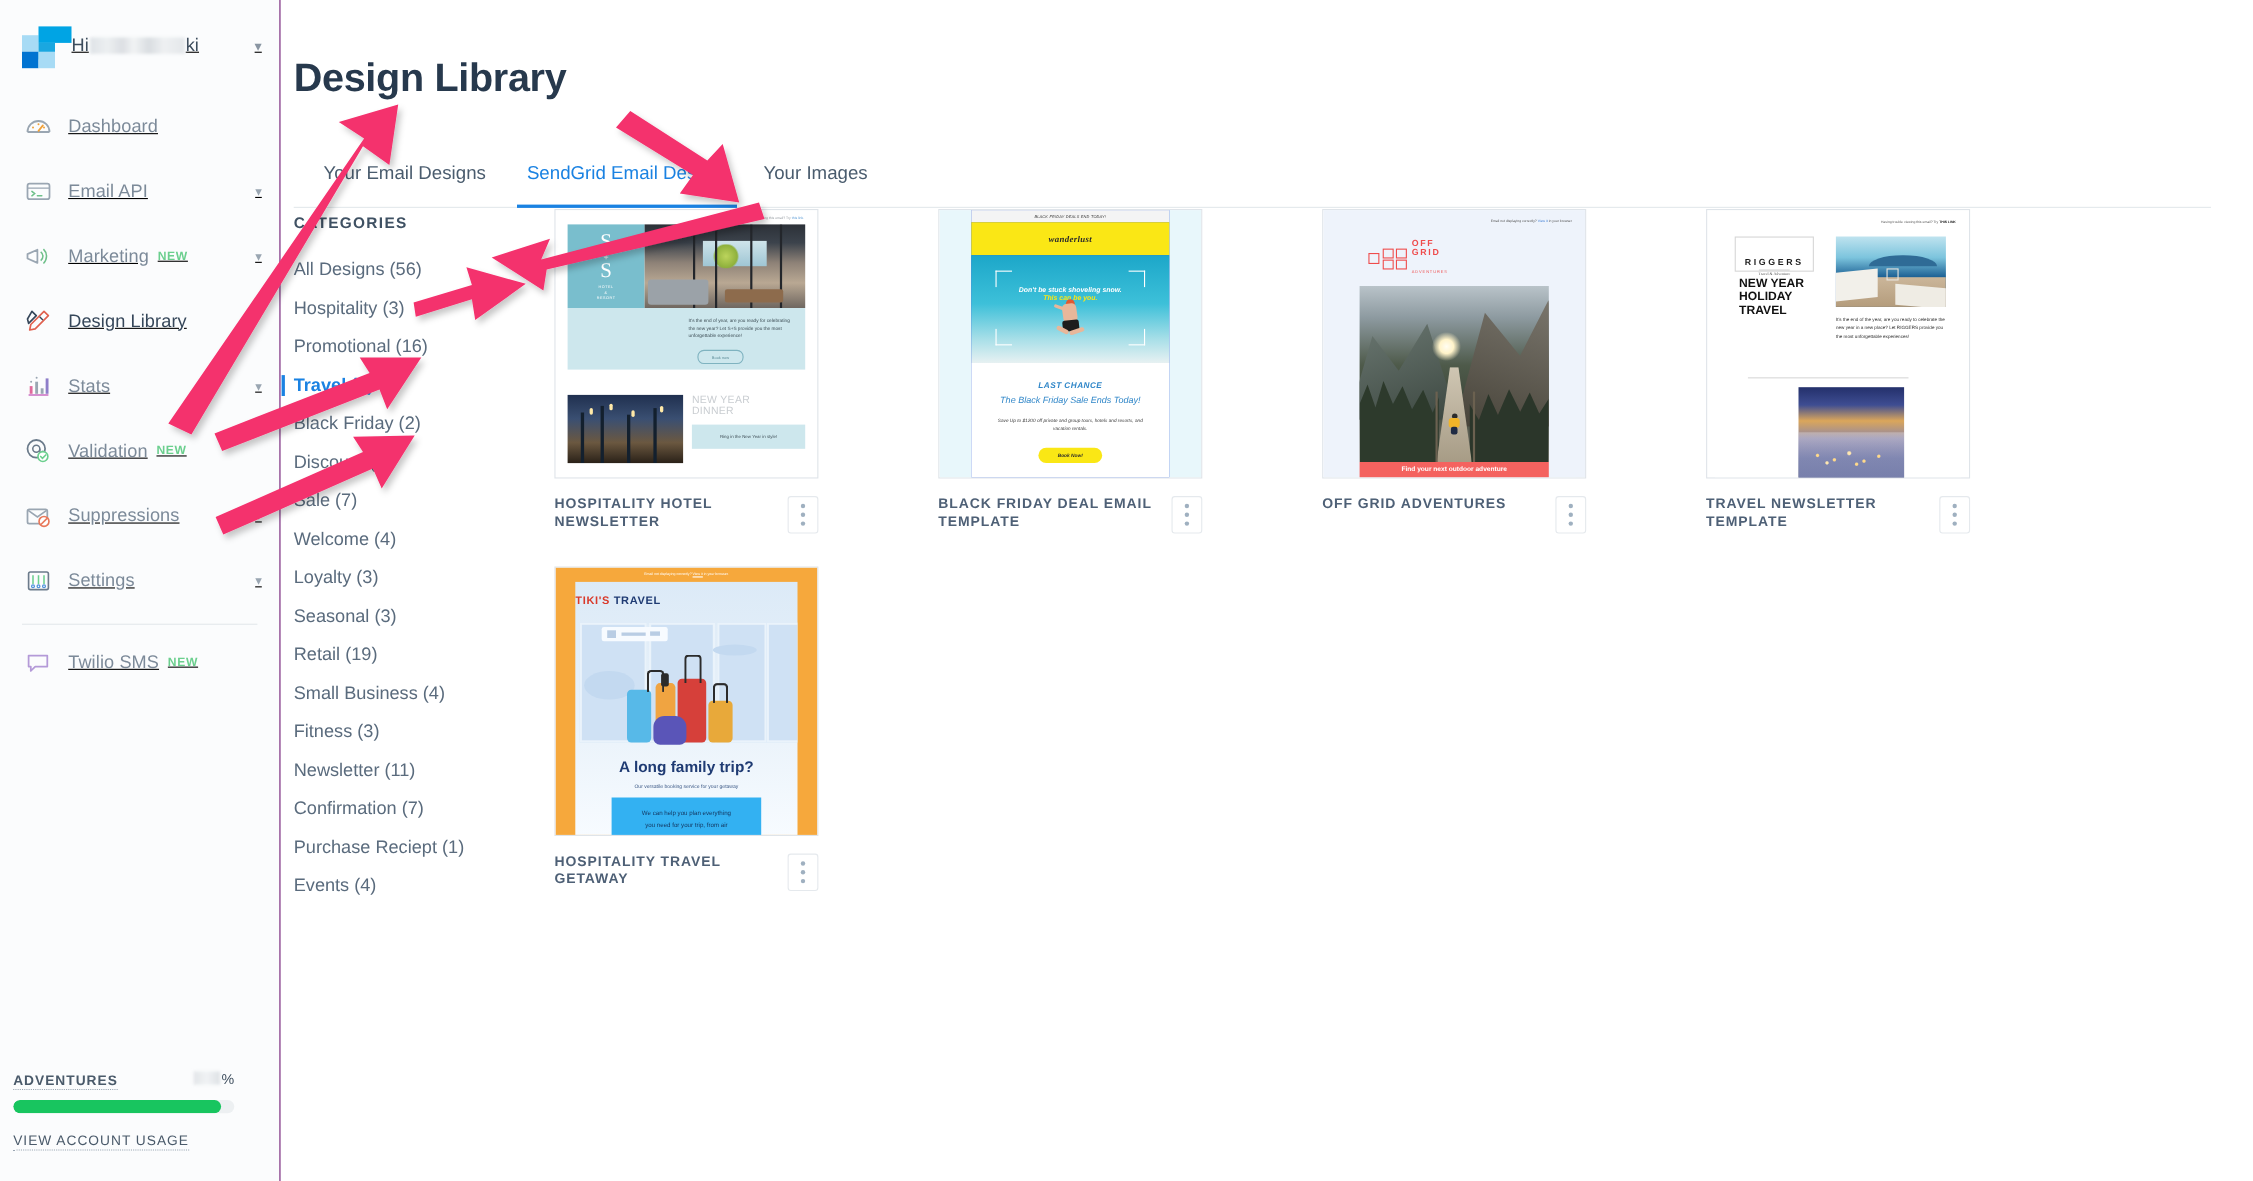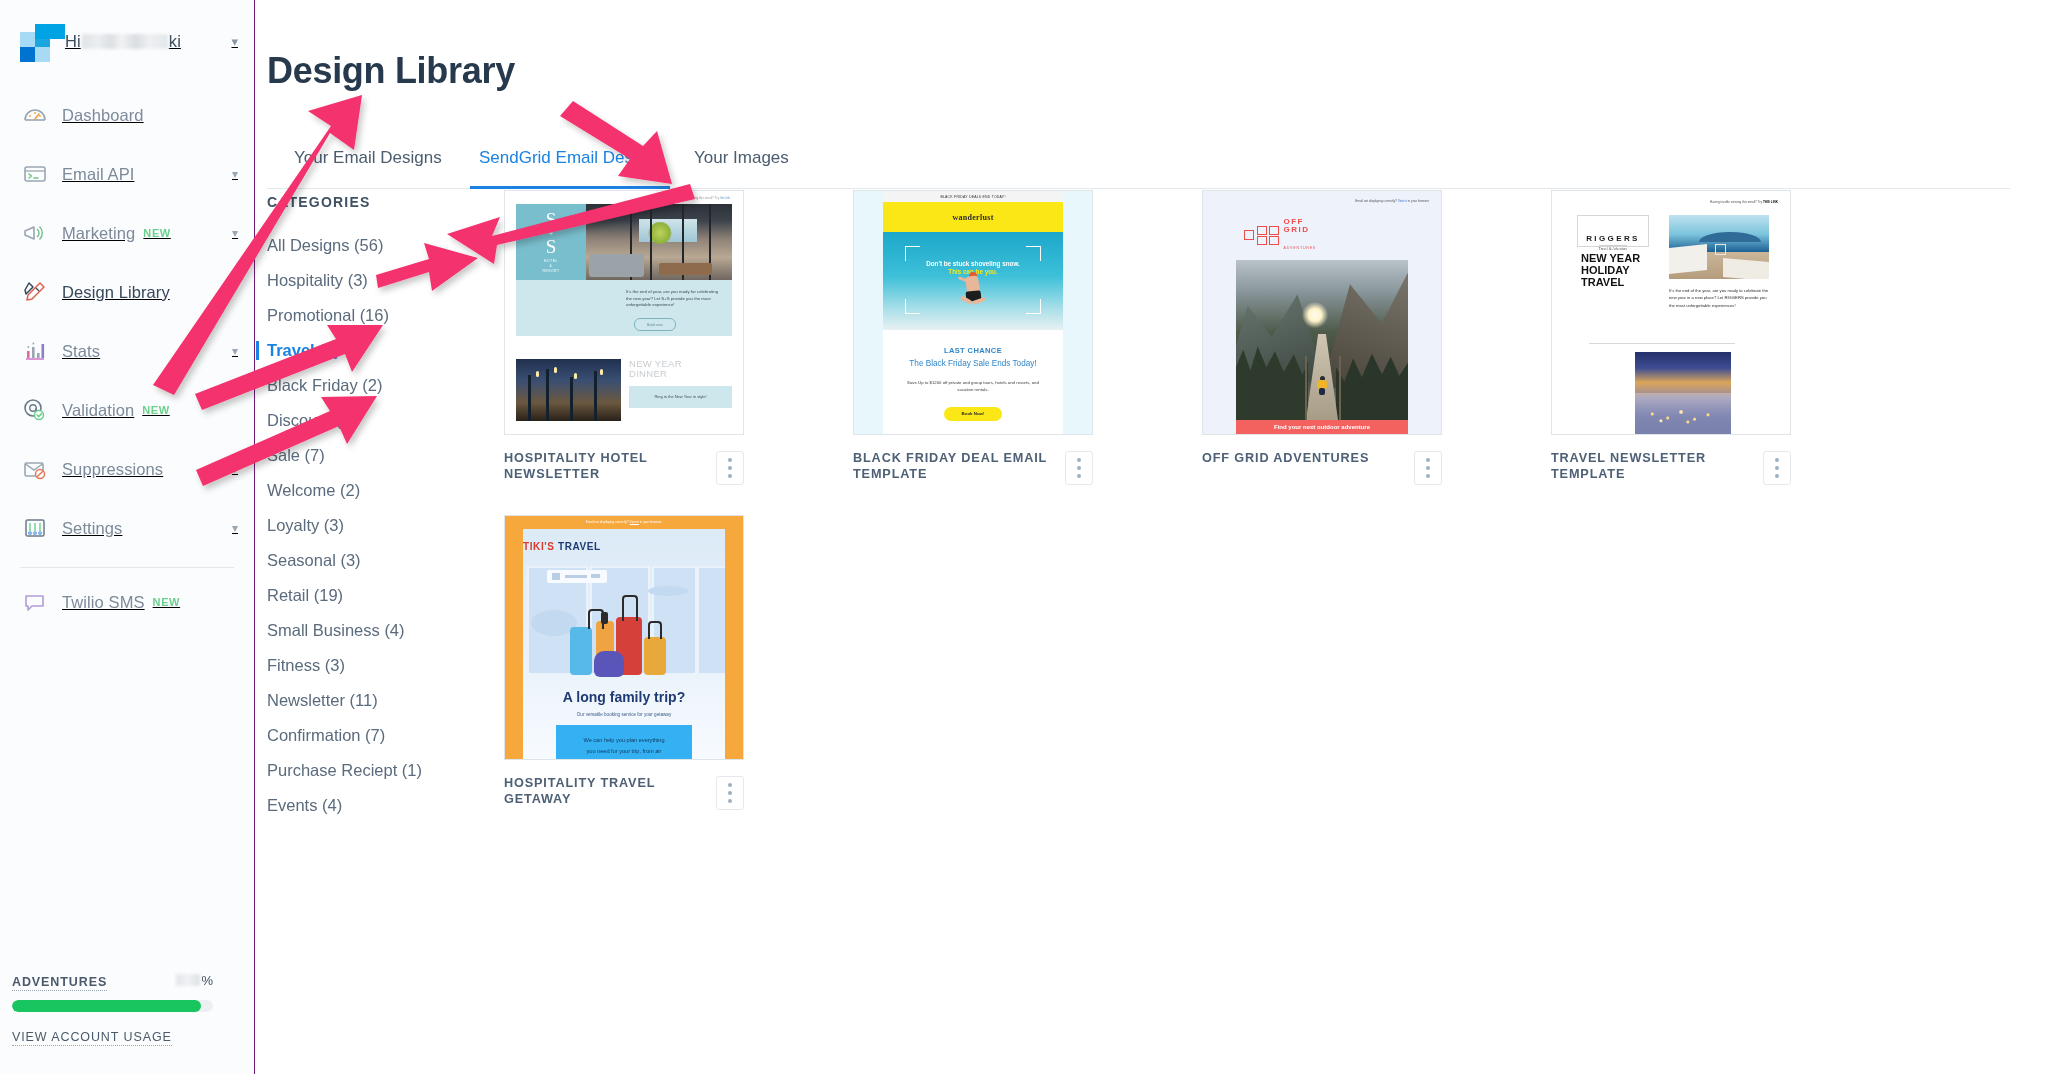--- a/index.html
+++ b/index.html
@@ -179,21 +179,21 @@
   .hh-night .lamp { position:absolute; width:3px; height:6px; background:#ffe9a8; border-radius:2px;}
   .hh-ny { flex:1; padding-left:8px; }
   .hh-ny .h { font-size:9.5px; color:#c9cdd1; line-height:1.05; letter-spacing:.3px;}
   .hh-ny .sb { margin-top:7px; background:#cde7ed; height:22px; font-size:4px; color:#3f4f57;
      display:flex; align-items:center; justify-content:center;}
   .hh-pre { position:absolute; right:12px; top:5px; font-size:3.1px; color:#9aa0a6;}
   .hh-pre a { color:#5b9bd5; }
 
   
   .bf-wrap { position:absolute; inset:0; background:#e8f7fb; }
-  .bf-inner { position:absolute; left:29px; right:29px; top:0; bottom:0; background:#1d4ed8; }
+  .bf-inner { position:absolute; left:29px; right:29px; top:0; bottom:0; background:#1d4ed8;font-style:italic; }
   .bf-pre { position:absolute; left:0; right:0; top:0; height:11px; background:#f4f4f4;
     font-size:3.5px; color:#333; display:flex; align-items:center; justify-content:center; letter-spacing:.2px;}
   .bf-yellow { position:absolute; left:0; right:0; top:11px; height:30px; background:#fae715;
     display:flex; align-items:center; justify-content:center;}
   .bf-yellow span { font-size:8px; font-weight:bold; color:#2b2b2b; font-family:"Liberation Serif",serif; letter-spacing:.3px;}
   .bf-hero { position:absolute; left:0; right:0; top:41px; height:98px;
     background:linear-gradient(180deg,#1ca7c9 0%,#3dc0d9 45%,#a8dfe8 78%,#e7f1f2 100%); overflow:hidden;}
   .bf-hero .br { position:absolute; width:14px; height:14px; border:1.5px solid #fff; }
   .bf-hero .b1 { left:22px; top:14px; border-right:none; border-bottom:none;}
   .bf-hero .b2 { right:22px; top:14px; border-left:none; border-bottom:none;}
@@ -488,21 +488,21 @@
     <div class="cat-title">CATEGORIES</div>
 
     <div class="cat-list">
       <div class="cat-item">All Designs (56)</div>
       <div class="cat-item">Hospitality (3)</div>
       <div class="cat-item">Promotional (16)</div>
       <div class="cat-item active">Travel (5)</div>
       <div class="cat-item">Black Friday (2)</div>
       <div class="cat-item">Discount (5)</div>
       <div class="cat-item">Sale (7)</div>
-      <div class="cat-item">Welcome (2)</div>
+      <div class="cat-item">Welcome (4)</div>
       <div class="cat-item">Loyalty (3)</div>
       <div class="cat-item">Seasonal (3)</div>
       <div class="cat-item">Retail (19)</div>
       <div class="cat-item">Small Business (4)</div>
       <div class="cat-item">Fitness (3)</div>
       <div class="cat-item">Newsletter (11)</div>
       <div class="cat-item">Confirmation (7)</div>
       <div class="cat-item">Purchase Reciept (1)</div>
       <div class="cat-item">Events (4)</div>
     </div>

